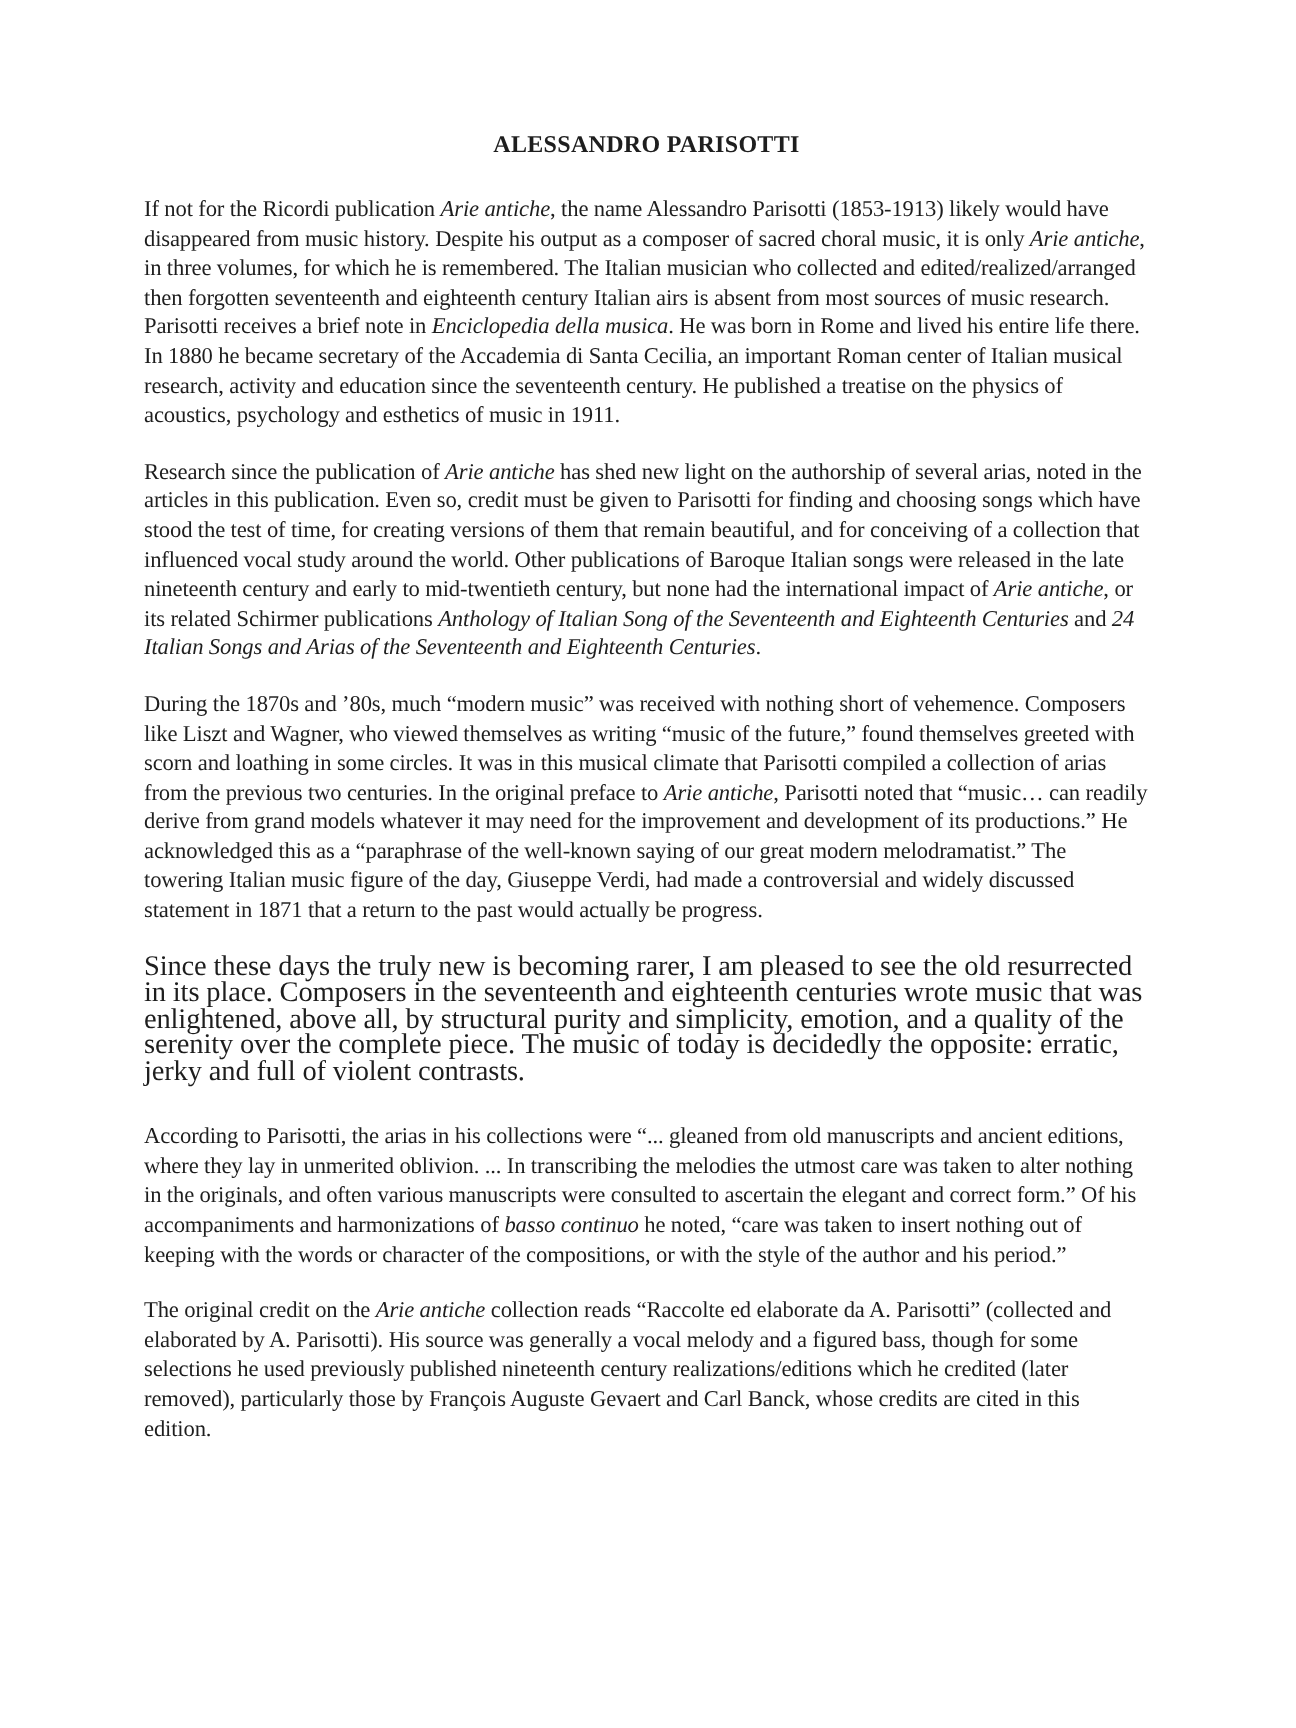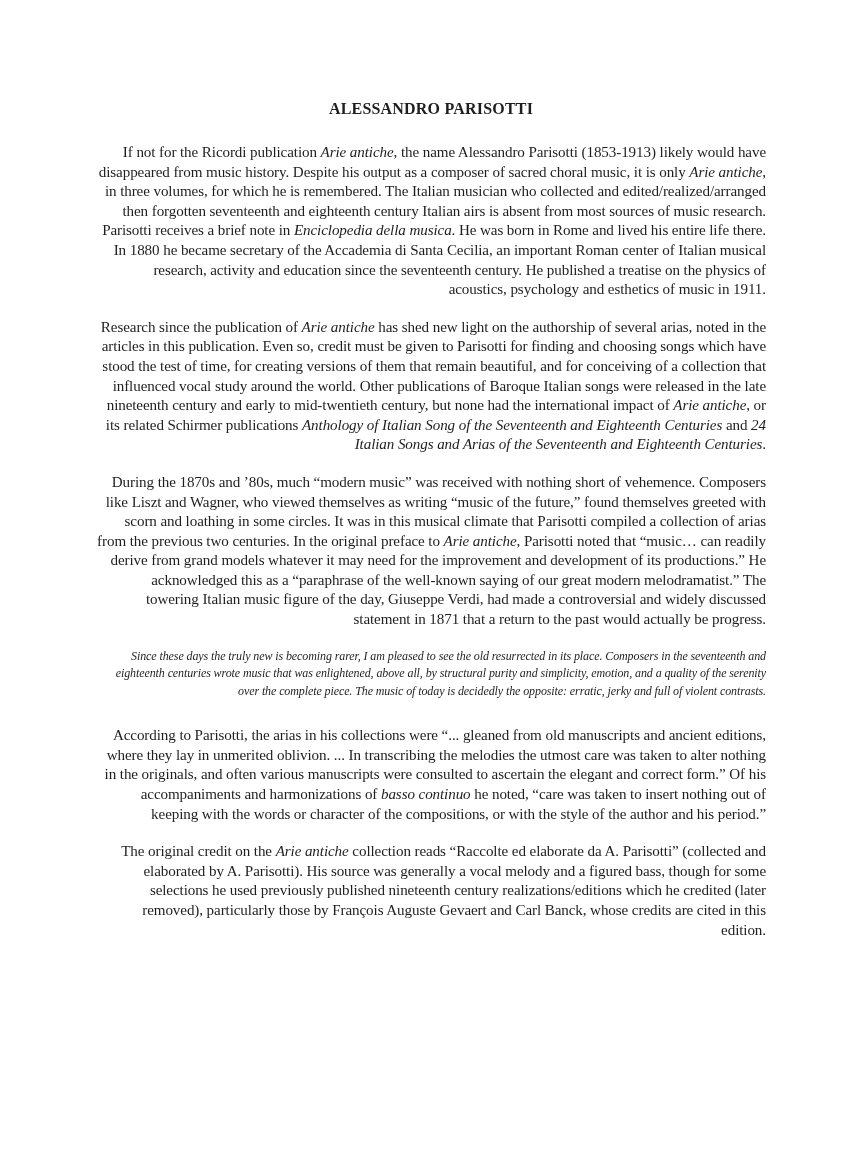--- a/index.html
+++ b/index.html
@@ -20,40 +20,39 @@
     height: 1152px;
     padding: 88px 98px 0 96px;
     background: #ffffff;
   }
   .title {
     text-align: center;
     font-weight: bold;
     font-size: 16px;
     line-height: 18px;
     letter-spacing: 0.2px;
-    margin: 12px 0 25px 0;
+    margin: 0 0 25px 0;
   }
   .body-text {
     width: 670px;
   }
   .para {
     font-size: 15.1px;
     line-height: 19.6px;
     letter-spacing: -0.1px;
-    text-align: right;
+    text-align: left;
     margin: 0 0 18px 0;
   }
   .para.lead-in {
     margin-bottom: 16px;
   }
   .para.quote {
-    font-size: 12px;
+    font-size: 19px;
     line-height: 17.5px;
     margin-bottom: 26px;
-    font-style: italic;
   }
   .para em {
     font-style: italic;
   }
 </style>
 </head>
 <body>
 
 <div class="page">
   <div class="title">

